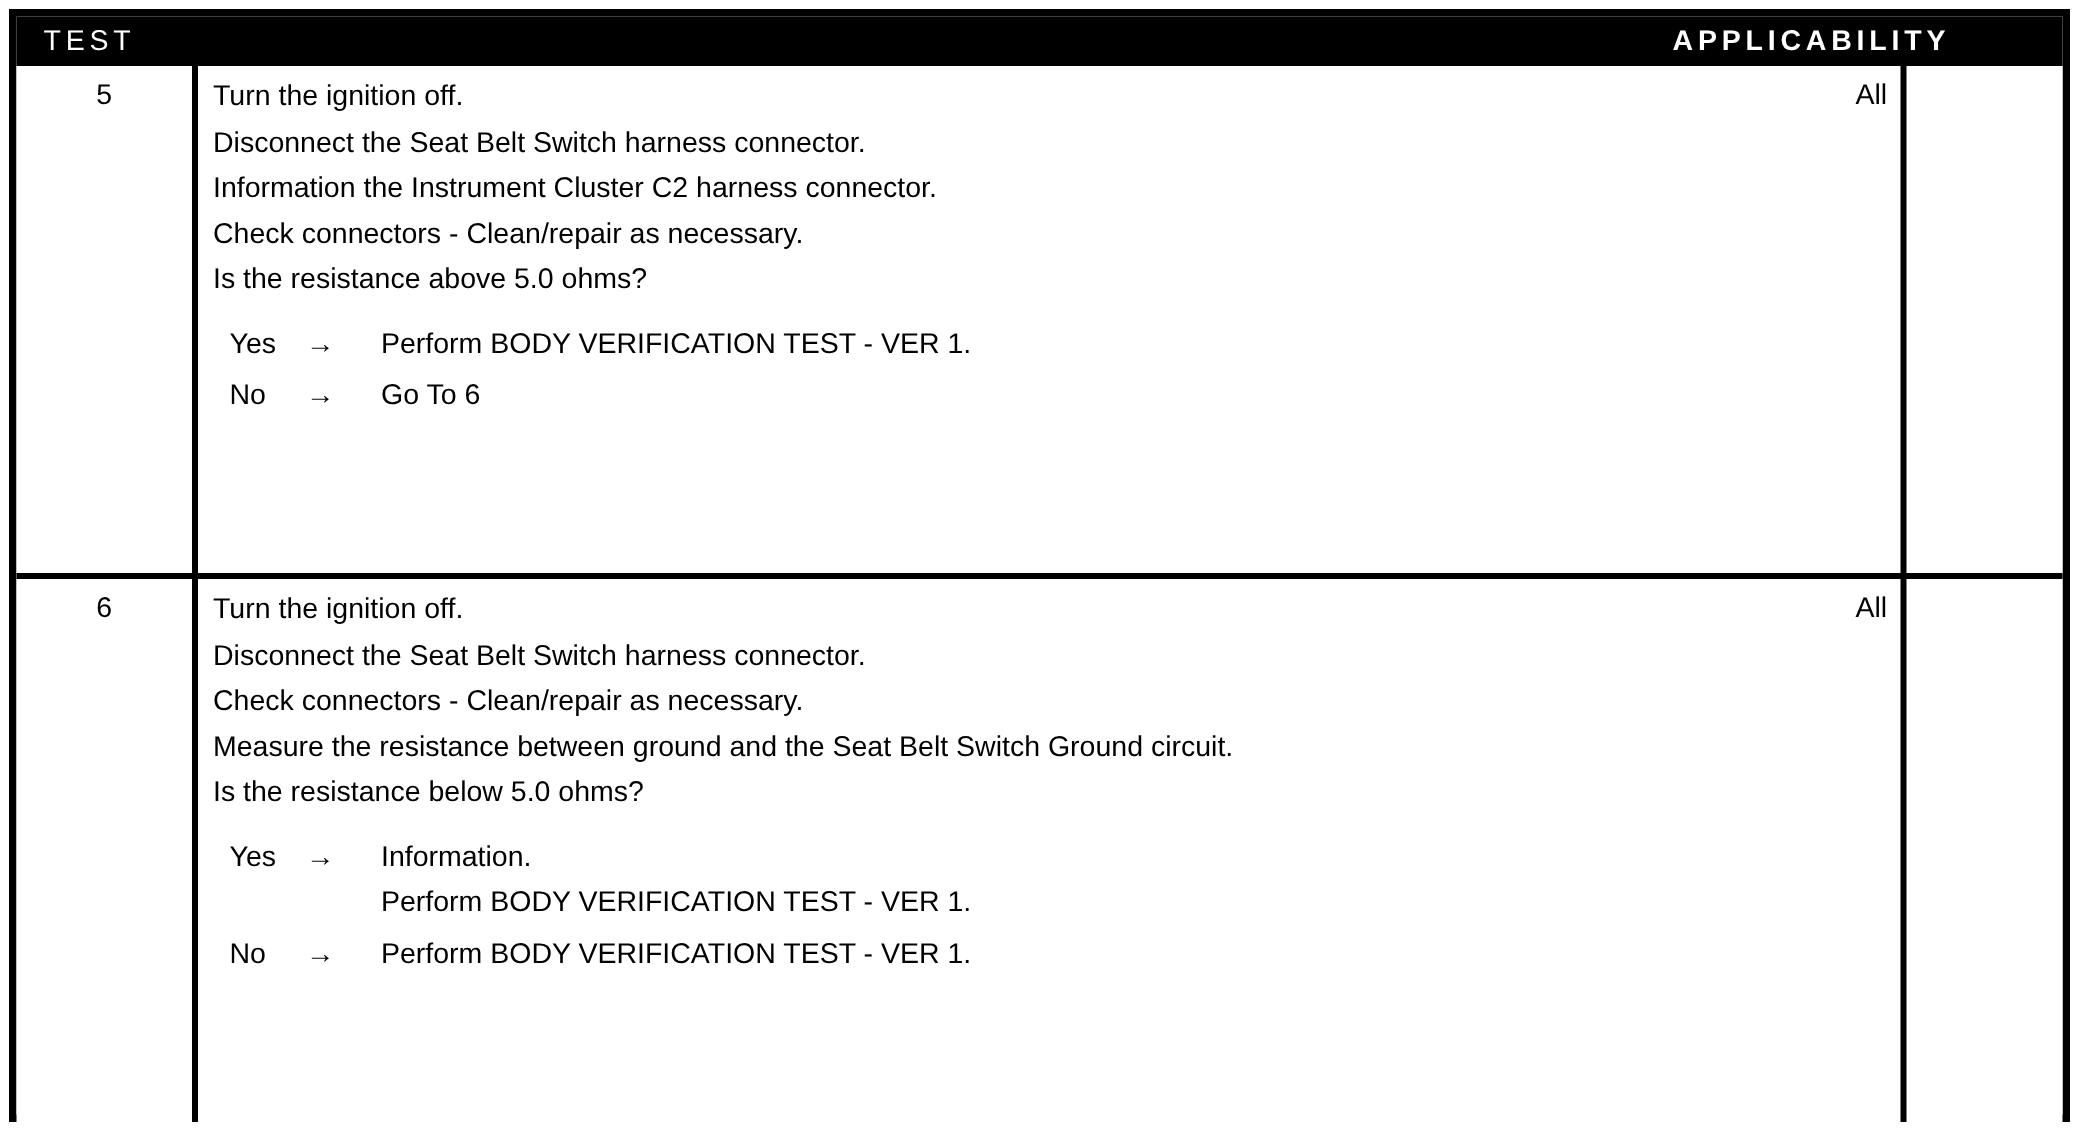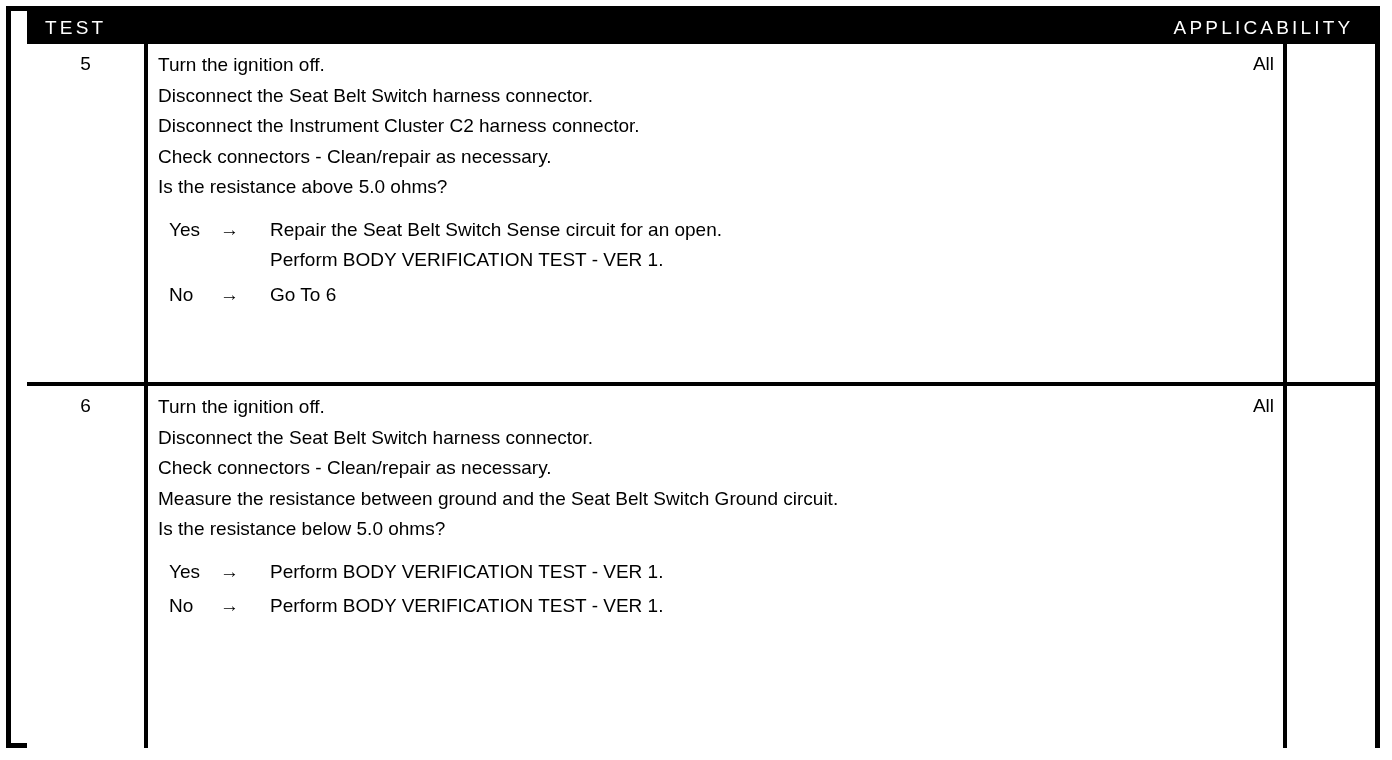--- a/index.html
+++ b/index.html
@@ -26,21 +26,20 @@
   
   .diag-table {
     position: absolute;
     left: 6px;
     top: 6px;
     width: 1374px;
     height: 742px;
     box-sizing: border-box;
     border: 5px solid #000000;
     background: #ffffff;
-    padding-left: 16px;
   }
 
   
   .table-header {
     position: relative;
     height: 33px;
     background: #000000;
     color: #ffffff;
   }
   .hdr-cell {
@@ -48,21 +47,21 @@
     top: 0;
     height: 33px;
     line-height: 33px;
     font-size: 19px;
     letter-spacing: 3.2px;
     white-space: nowrap;
     font-weight: 400;
   }
   .hdr-test        { left: 18px;  text-align: left; }
   .hdr-action      { left: 0; width: 1104px; text-align: center; }
-  .hdr-applic      { left: 1104px; width: 265px; text-align: center; }
+  .hdr-applic      { left: 1104px; width: 265px; text-align: left; font-weight: bold; }
 
   
   .trow {
     position: relative;
     box-sizing: border-box;
     background: #ffffff;
   }
   .trow + .trow {
     border-top: 4px solid #000000;
   }
@@ -163,32 +162,31 @@
 
     <div class="trow row-5">
 
       <div class="cell-test">5</div>
 
       <div class="cell-action">
 
         <div class="steps">
           <span class="step-line">Turn the ignition off.</span>
           <span class="step-line">Disconnect the Seat Belt Switch harness connector.</span>
-          <span class="step-line">Disconnect the Instrument Cluster C2 harness connector.</span>
+          <span class="step-line">Information the Instrument Cluster C2 harness connector.</span>
           <span class="step-line">Check connectors - Clean/repair as necessary.</span>
           <span class="step-line">Is the resistance above 5.0 ohms?</span>
         </div>
 
         <div class="branches">
 
           <div class="branch">
             <span class="branch-label">Yes</span>
             <span class="branch-arrow">→</span>
             <span class="branch-body">
-              <span class="branch-line">Repair the Seat Belt Switch Sense circuit for an open.</span>
               <span class="branch-line">Perform BODY VERIFICATION TEST - VER 1.</span>
             </span>
           </div>
 
           <div class="branch">
             <span class="branch-label">No</span>
             <span class="branch-arrow">→</span>
             <span class="branch-body">
               <span class="branch-line">Go To  6</span>
             </span>
@@ -213,20 +211,21 @@
           <span class="step-line">Measure the resistance between ground and the Seat Belt Switch Ground circuit.</span>
           <span class="step-line">Is the resistance below 5.0 ohms?</span>
         </div>
 
         <div class="branches">
 
           <div class="branch">
             <span class="branch-label">Yes</span>
             <span class="branch-arrow">→</span>
             <span class="branch-body">
+              <span class="branch-line">Information.</span>
               <span class="branch-line">Perform BODY VERIFICATION TEST - VER 1.</span>
             </span>
           </div>
 
           <div class="branch">
             <span class="branch-label">No</span>
             <span class="branch-arrow">→</span>
             <span class="branch-body">
               <span class="branch-line">Perform BODY VERIFICATION TEST - VER 1.</span>
             </span>

